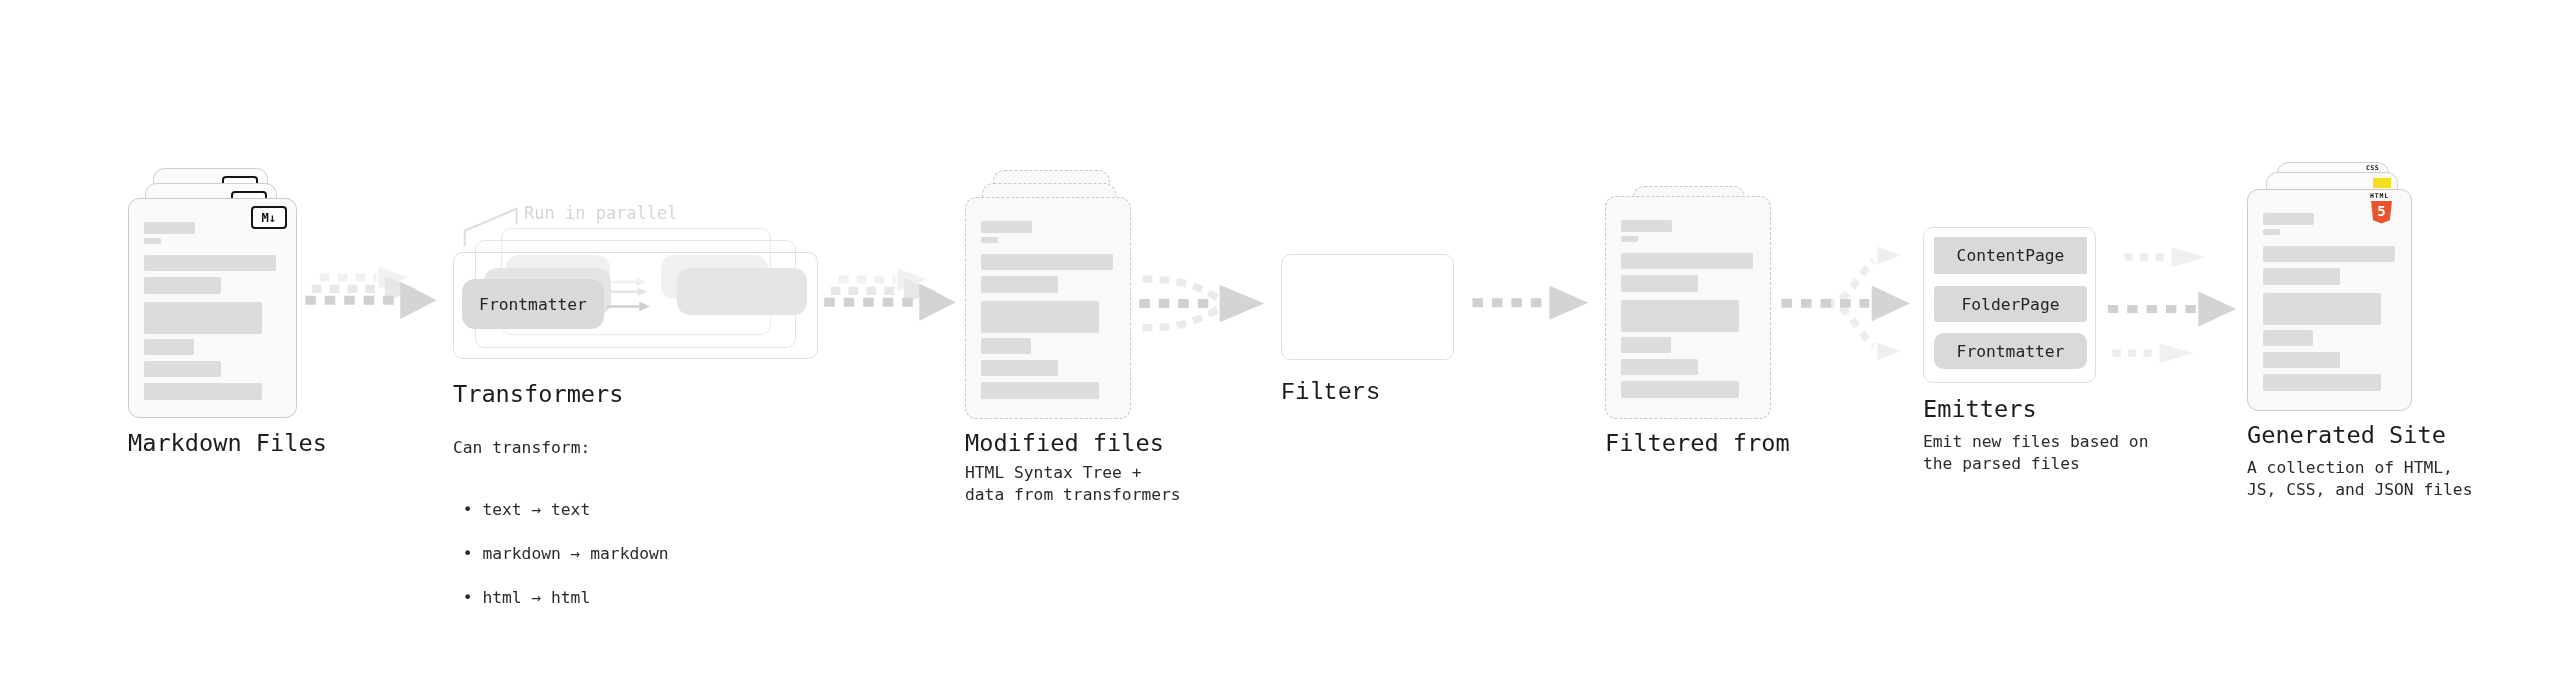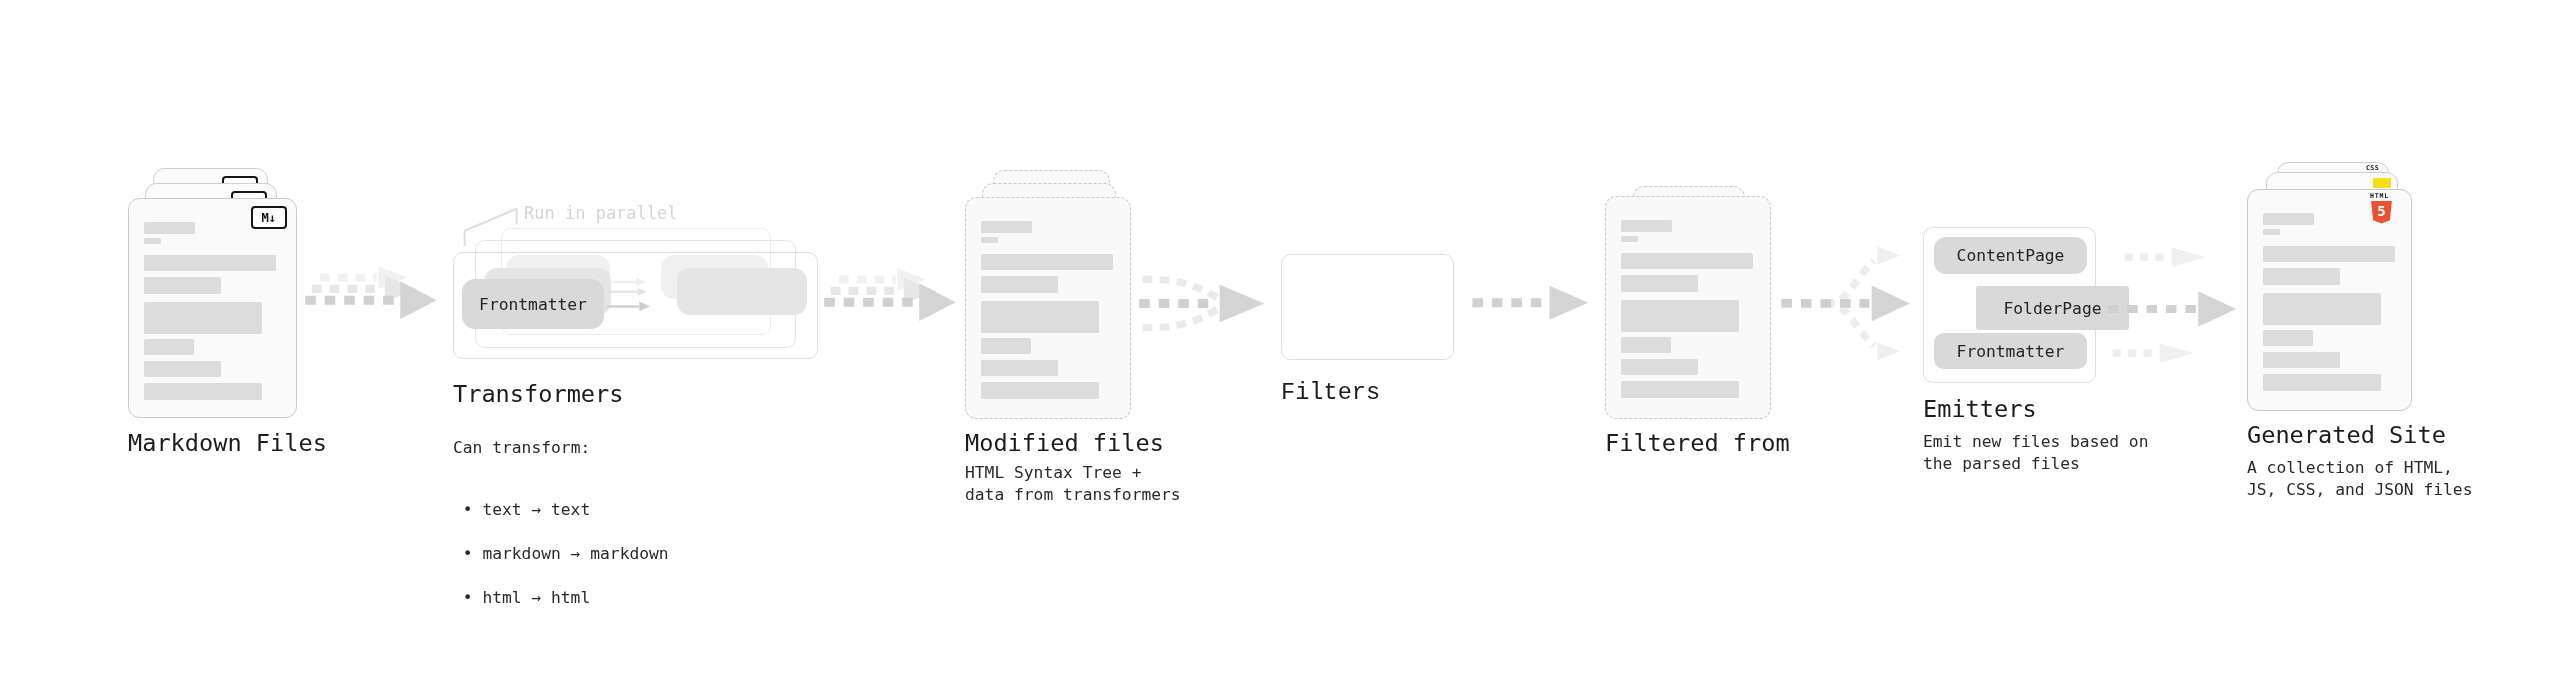--- a/index.html
+++ b/index.html
@@ -169,22 +169,22 @@
   <svg class="arrow" style="left:1778px;top:240px;" width="137" height="130" viewBox="0 0 168 160">
     <path d="M 58,78 C 88,78 92,48 118,26" fill="none" stroke="#ededed" stroke-width="9" stroke-dasharray="11 9"></path>
     <polygon points="122,8 150,19 122,30" fill="#efefef"></polygon>
     <path d="M 58,78 C 88,78 92,108 118,130" fill="none" stroke="#ededed" stroke-width="9" stroke-dasharray="11 9"></path>
     <polygon points="122,126 150,137 122,148" fill="#efefef"></polygon>
     <line x1="4" y1="78" x2="112" y2="78" stroke="#d0d0d0" stroke-width="11" stroke-dasharray="13 11"></line>
     <polygon points="115,56 162,78 115,100" fill="#d4d4d4"></polygon>
   </svg>
 
   <div class="obox" style="left:1923px;top:227px;width:173px;height:156px;"></div>
-  <div class="pill" style="left:1934px;top:237px;width:153px;height:37px;border-radius:12px;">ContentPage</div>
-  <div class="pill" style="left:1934px;top:286px;width:153px;height:44px;border-radius:3px;margin-left:42px;">FolderPage</div>
+  <div class="pill" style="left:1934px;top:237px;width:153px;height:37px;border-radius:1px;">ContentPage</div>
+  <div class="pill" style="left:1934px;top:286px;width:153px;height:36px;border-radius:3px;">FolderPage</div>
   <div class="pill" style="left:1934px;top:333px;width:153px;height:36px;border-radius:9.8px;">Frontmatter</div>
   <div class="stage-label" style="left:1923px;top:397px;">Emitters</div>
   <div class="caption" style="left:1923px;top:431px;">Emit new files based on
 the parsed files</div>
 
   <svg class="arrow" style="left:2123px;top:245px;" width="86" height="24.4" viewBox="0 0 106 30">
     <line x1="2" y1="15" x2="58" y2="15" stroke="#ededed" stroke-width="9" stroke-dasharray="10 9"></line>
     <polygon points="60,3 102,15 60,27" fill="#f0f0f0"></polygon>
   </svg>
   <svg class="arrow" style="left:2105px;top:288px;" width="134" height="42" viewBox="0 0 165 52">

